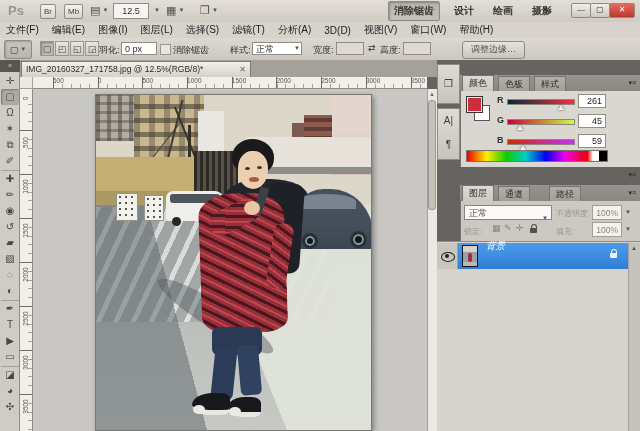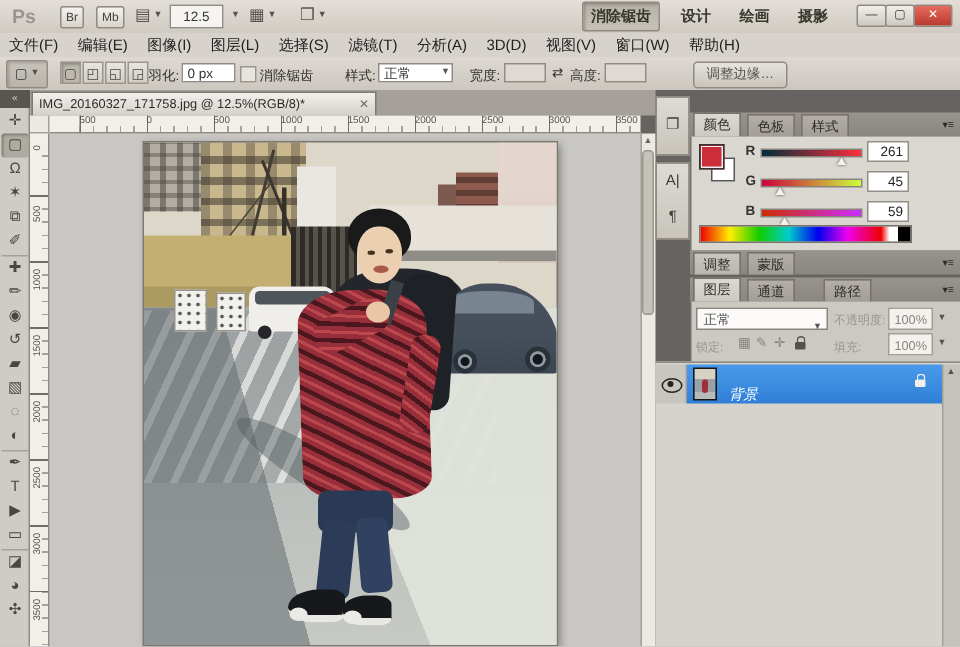--- a/index.html
+++ b/index.html
@@ -188,21 +188,21 @@
   .padlock.light::before{border-color:#f0efec;}
 
   .layerslist{left:437px;top:241px;width:203px;height:190px;background:#d6d3cd;border-top:1px solid #8f8b82;box-sizing:border-box;}
   .eyecell{left:437px;top:243px;width:21px;height:26px;background:#c9c6c0;border-right:1px solid #a5a19a;box-sizing:border-box;}
   .eye{position:absolute;left:4px;top:9px;width:12px;height:8px;border:1px solid #26241f;border-radius:50%;}
   .eye::after{content:"";position:absolute;left:3px;top:1px;width:4px;height:4px;background:#26241f;border-radius:50%;}
   .layerrow{left:458px;top:243px;width:170px;height:26px;background:linear-gradient(#4a9aeb,#2f7fd6);}
   .thumb{left:462px;top:245px;width:16px;height:22px;border:1px solid #15151a;box-sizing:border-box;
     background:linear-gradient(180deg,#d8d2c2 0 32%,#9aa0a3 32% 78%,#b7bbb8 78%);}
   .thumb::after{content:"";position:absolute;left:5px;top:7px;width:4px;height:9px;background:#9e2e3a;border-radius:2px;}
-  .layername{left:486px;top:257px;font-size:9.5px;font-style:italic;color:#fff;}
+  .layername{left:486px;top:240px;font-size:9.5px;font-style:italic;color:#fff;}
   .lyr-scroll{left:628px;top:243px;width:12px;height:188px;background:#c5c2bc;border-left:1px solid #a5a19a;box-sizing:border-box;}
   .lyr-up{left:628px;top:243px;width:12px;height:10px;font-size:6px;text-align:center;line-height:10px;color:#55524b;}
 </style>
 </head>
 <body>
 
 <div class="screen">
 
   <div class="abs appbar">
     <span class="abs pslogo">Ps</span>
@@ -405,24 +405,20 @@
       <span class="ch-marker" style="left: calc(18% - 3px);"></span>
     </div>
   <span class="ch-val" style="left:578px;top:114px">45</span>
   <span class="ch-label" style="left:497px;top:135px">B</span>
   <div class="ch-track tr-b" style="left:507px;top:139px">
       <span class="ch-marker" style="left: calc(23% - 3px);"></span>
     </div>
   <span class="ch-val" style="left:578px;top:134px">59</span>
   <div class="abs spectrum"></div>
 
-  <div class="tabrow" style="top:167px">
-    <span class="ptab" style="left:2px;background:linear-gradient(#c9c6c0,#b9b6af)">调整</span>
-    <span class="ptab" style="left:38px">蒙版</span>
-  </div>
   <span class="abs pmenu" style="top:171px">▾≡</span>
 
   <div class="tabrow" style="top:185px">
     <span class="ptab active" style="left:2px">图层</span>
     <span class="ptab" style="left:38px">通道</span>
     <span class="ptab" style="left:89px">路径</span>
   </div>
   <span class="abs pmenu" style="top:189px">▾≡</span>
   <div class="abs layersctrl"></div>
   <div class="abs blendbox"><span>正常</span><span class="combo-arrow">▼</span></div>

